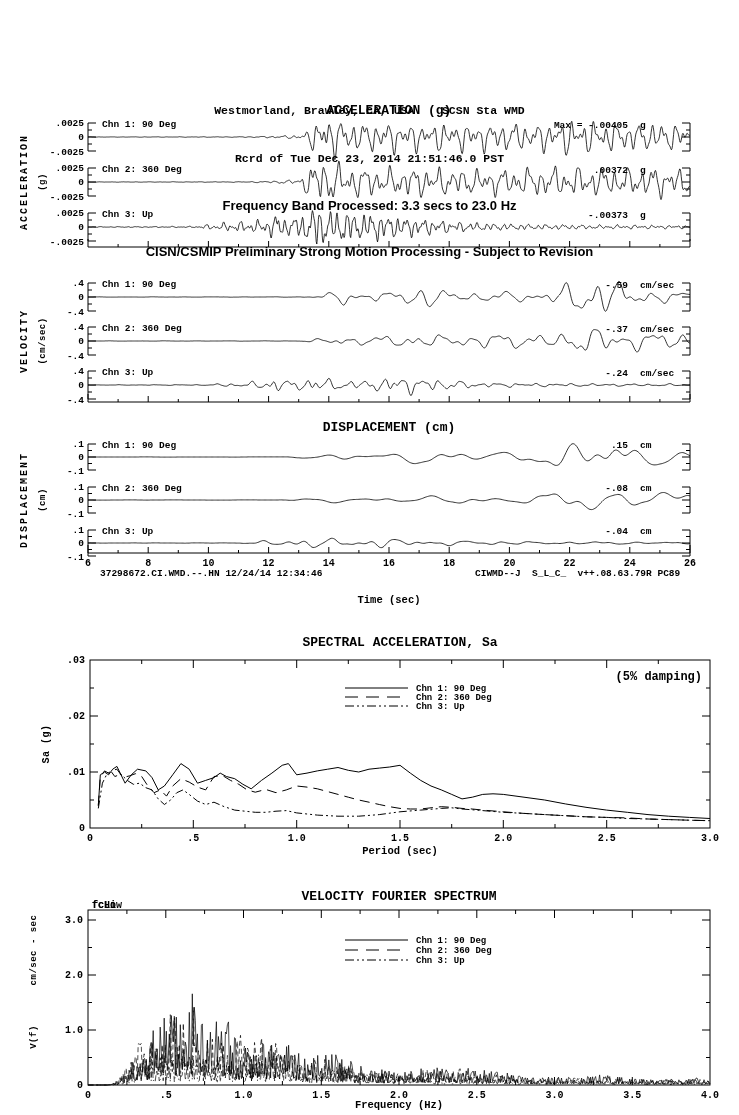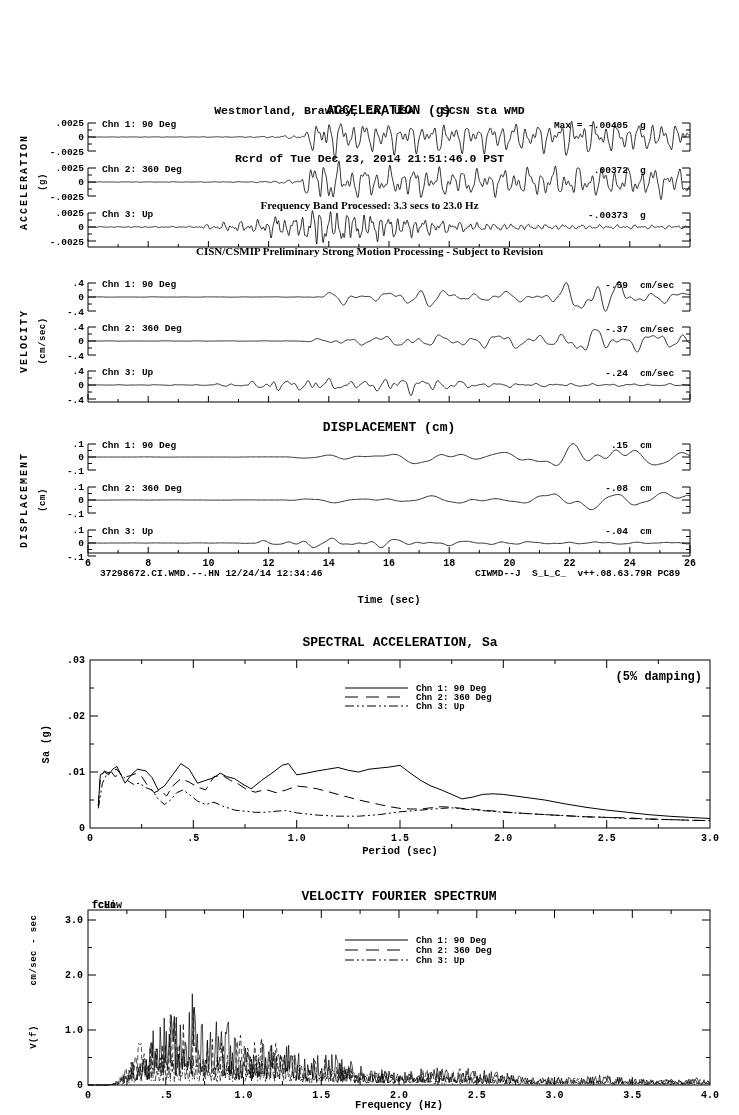--- a/index.html
+++ b/index.html
@@ -1,20 +1,20 @@
 <!DOCTYPE html>
 <html><head>
 <meta charset="utf-8">
 <style>
   html,body{margin:0;padding:0;background:#fff}
   .page{position:relative;width:739px;height:1115px;background:#ffffff;color:#000;
         font-family:"Liberation Mono",monospace;font-weight:bold;overflow:hidden}
   .hdr{position:absolute;top:69px;left:0;width:739px;text-align:center;white-space:pre}
   .h1{font-size:11.5px;line-height:12px}
-  .h2{font-size:11px;line-height:9.5px;font-family:Liberation Serif, serif}
+  .h2{font-size:13px;line-height:9.5px;font-family:Liberation Sans, sans-serif}
   .sec-title{position:absolute;text-align:center;font-size:13px;white-space:pre}
   .rot{position:absolute;transform:translate(-50%,-50%) rotate(-90deg);white-space:pre}
   .rot.big{font-size:10px;letter-spacing:2px}
   .rot.small{font-size:9px;letter-spacing:0.5px}
   .xlab{position:absolute;text-align:center;font-size:10.5px;white-space:pre}
   .ftr{position:absolute;font-size:9.5px;white-space:pre}
   .note{position:absolute;font-size:12px;white-space:pre}
   .fc{position:absolute;left:92px;top:900px;width:50px;height:12px;font-size:10px}
   .fc span{position:absolute;left:0;top:0}
   svg#plot-svg{position:absolute;left:0;top:0}

